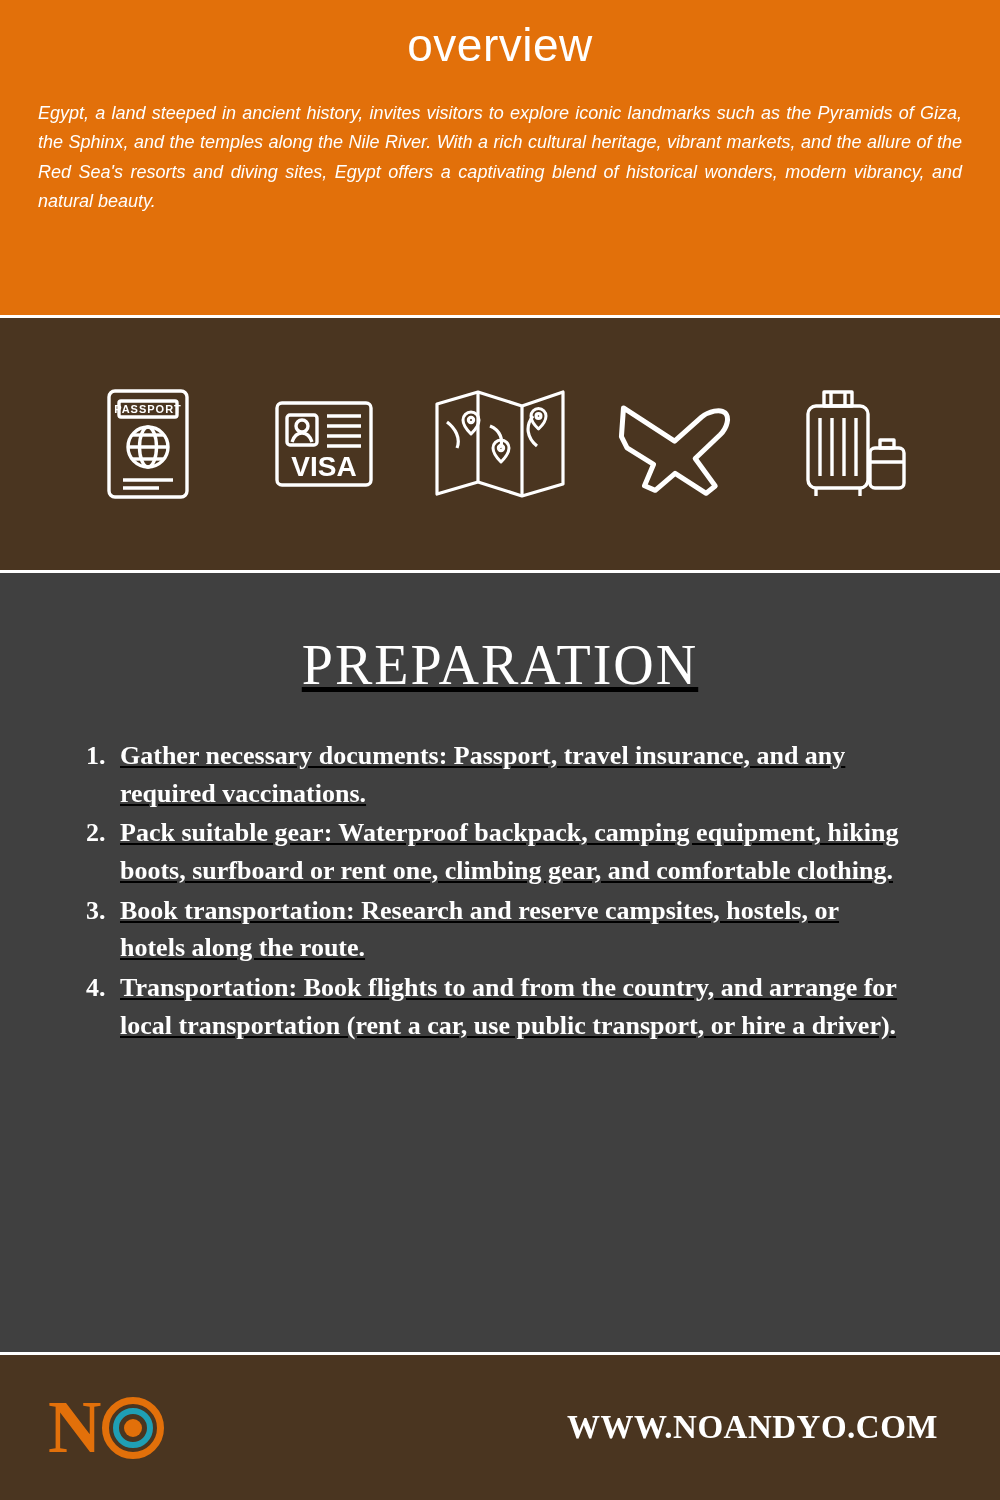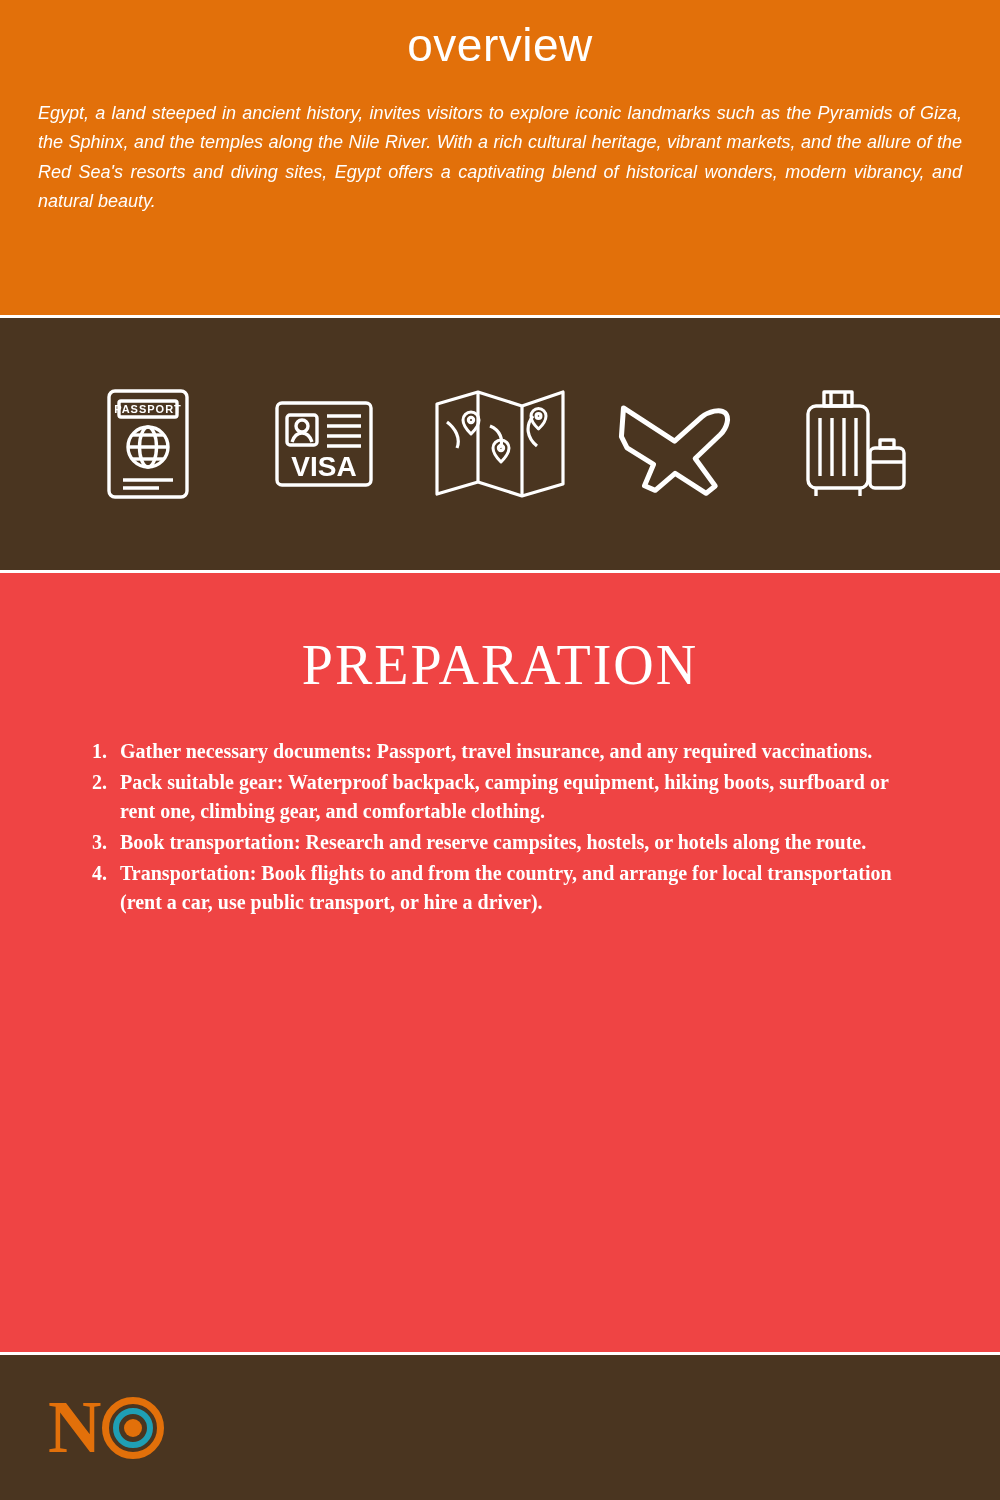--- a/index.html
+++ b/index.html
@@ -59,36 +59,37 @@
     height: 140px;
     display: flex;
     align-items: center;
     justify-content: center;
   }
   .icon-cell svg { display: block; }
 
   
   .preparation {
     flex: 1;
-    background: #ef4444;
+    background: #404040;
     padding: 60px 50px 0 50px;
+    text-decoration: underline;
   }
   .prep-title {
     color: #ffffff;
     font-family: "Liberation Serif", serif;
     font-size: 56px;
     font-weight: 400;
     text-align: center;
     letter-spacing: 2px;
     margin-bottom: 40px;
   }
   ol.prep-list {
     color: #ffffff;
     font-family: "Liberation Serif", serif;
-    font-size: 20px;
+    font-size: 26px;
     line-height: 1.45;
     padding-left: 62px;
     margin-right: 40px;
   }
   ol.prep-list li {
     margin-bottom: 2px;
     padding-left: 8px;
     font-weight: bold;
   }
 
@@ -240,15 +241,16 @@
 
   <footer class="footer">
     <div class="logo">
       <span>N</span>
       <span class="o-mark">
         <span class="ring-outer"></span>
         <span class="ring-mid"></span>
         <span class="ring-core"></span>
       </span>
     </div>
+    <div class="footer-url">WWW.NOANDYO.COM</div>
   </footer>
 
 </div>
 
 </body></html>

